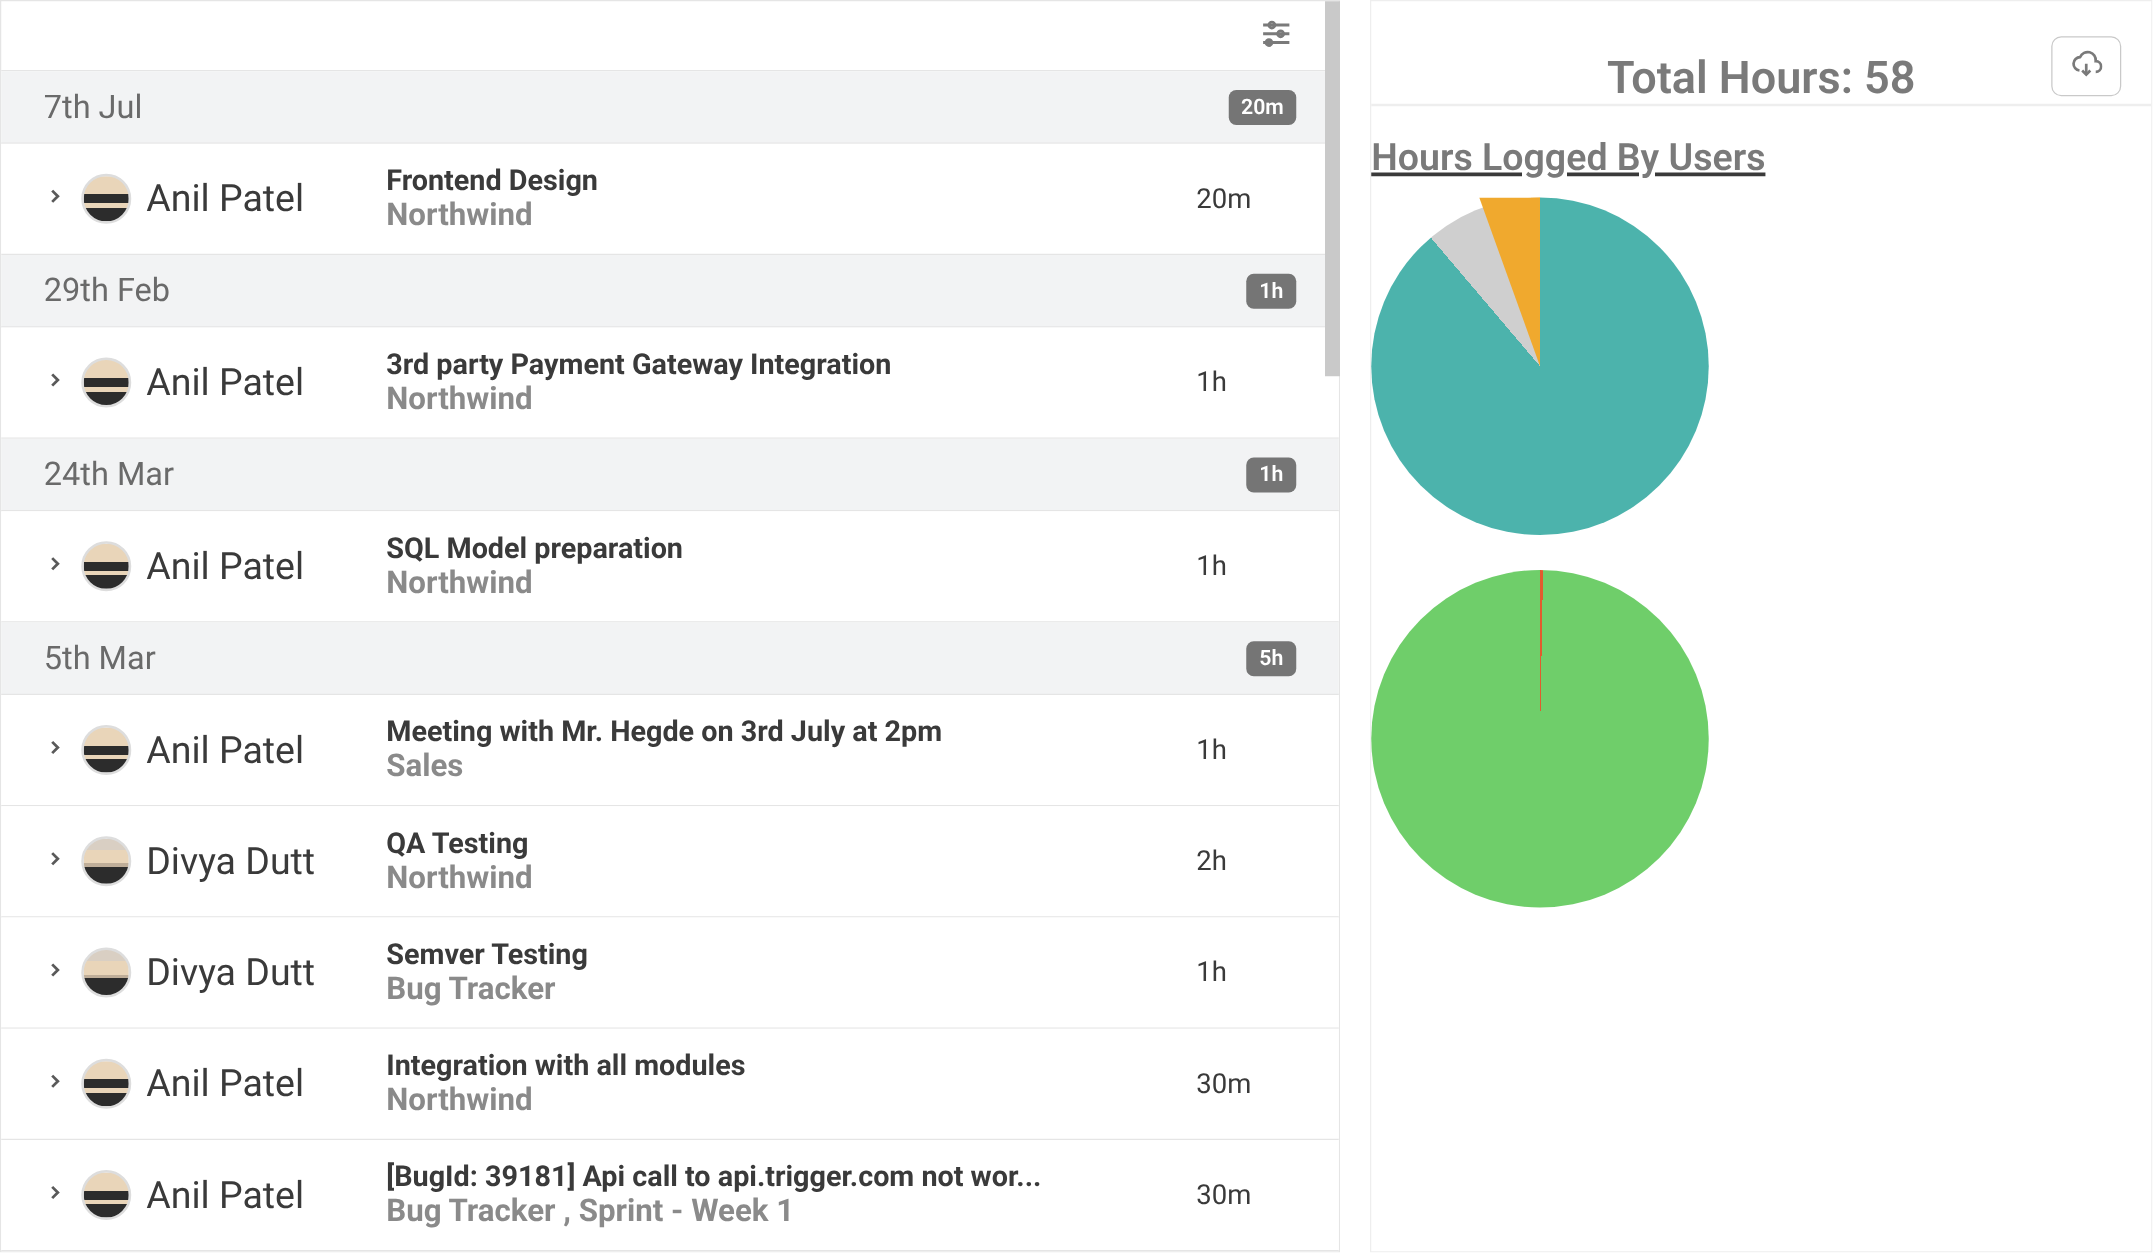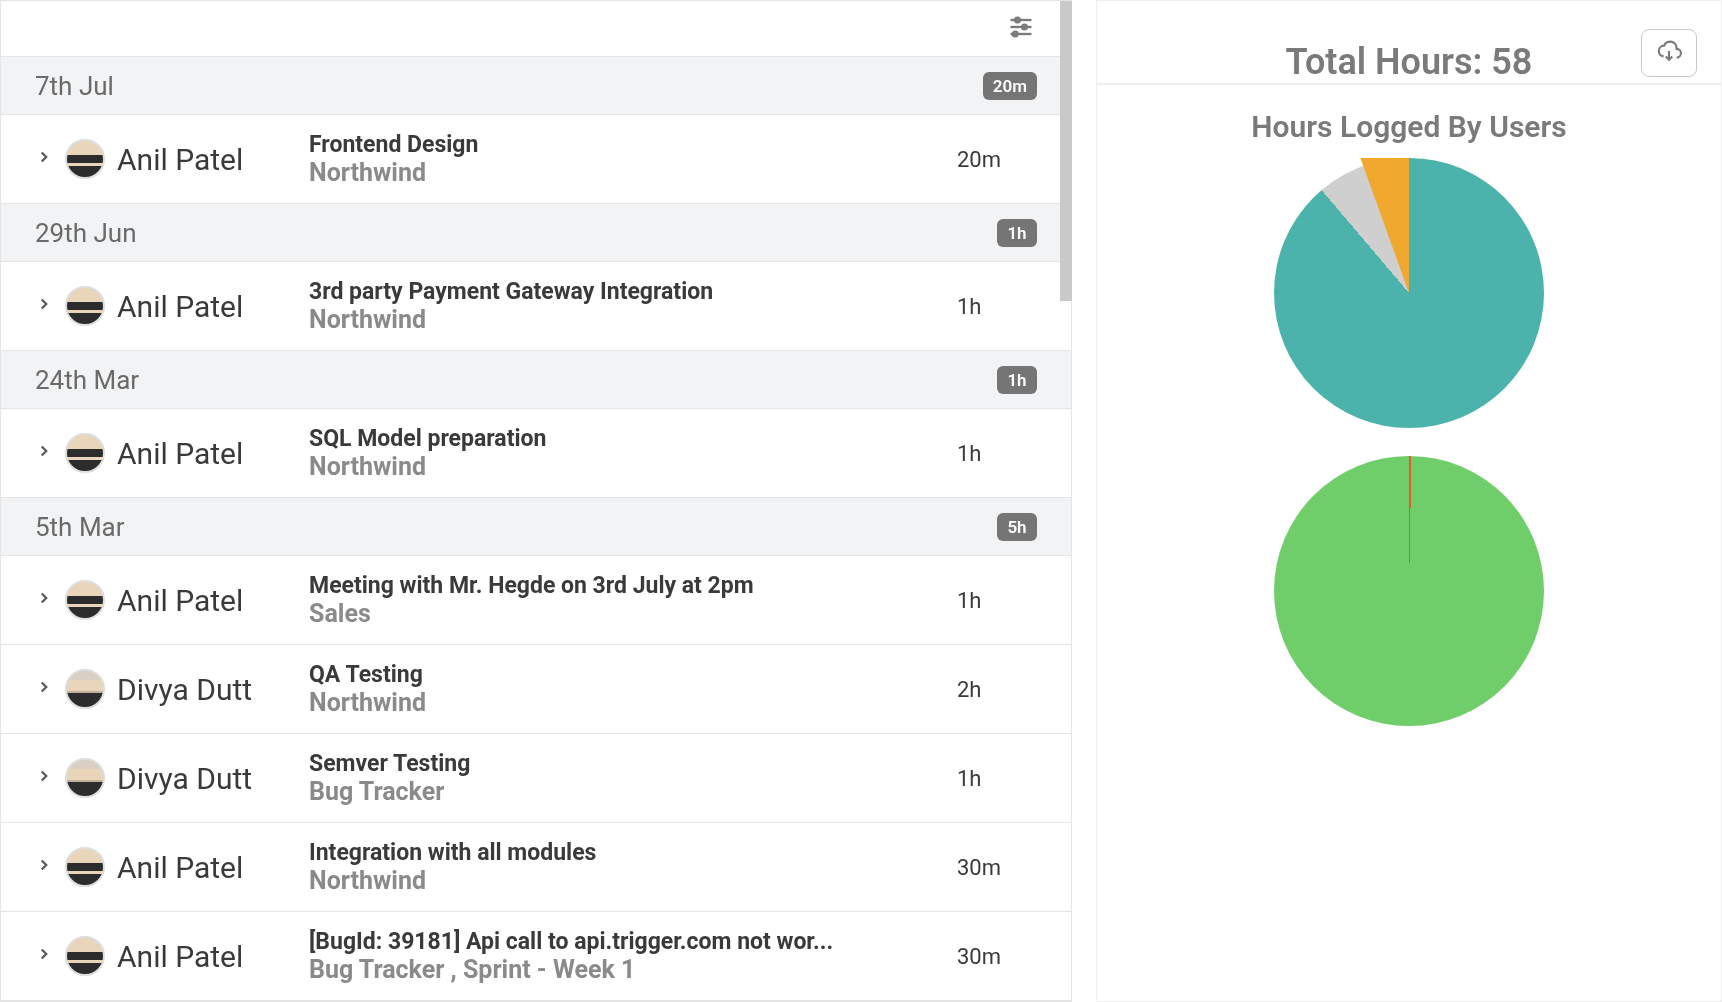--- a/index.html
+++ b/index.html
@@ -129,21 +129,21 @@
     right: 24px;
     top: 28px;
     width: 56px; height: 48px;
     border: 1px solid #c9c9c9;
     border-radius: 8px;
     display: flex; align-items: center; justify-content: center;
     background: #fff;
   }
   .download-btn svg { width: 26px; height: 26px; stroke: #7a7a7a; fill: none; stroke-width: 2; }
 
-  .chart-section { text-align: center; padding-top: 24px; }
+  .chart-section { padding-top: 24px; text-decoration: underline; }
   .chart-title {
     font-size: 30px;
     font-weight: 600;
     color: #7a7a7a;
     margin-bottom: 14px;
   }
   .pie-wrap { position: relative; display: inline-block; }
   .pie {
     width: 270px; height: 270px;
     border-radius: 50%;
@@ -191,21 +191,21 @@
           </svg></span>
         <span class="avatar "></span>
         <span class="user-name">Anil Patel</span>
         <span class="task-block">
           <div class="task-title">Frontend Design</div>
           <div class="task-project">Northwind</div>
         </span>
         <span class="entry-time">20m</span>
       </div>
       <div class="date-group-header">
-        <span class="date-label">29th Jun</span>
+        <span class="date-label">29th Feb</span>
         <span class="badge">1h</span>
       </div>
       <div class="entry-row">
         <span class="chevron"><svg viewBox="0 0 24 24">
             <polyline points="9 6 15 12 9 18"></polyline>
           </svg></span>
         <span class="avatar "></span>
         <span class="user-name">Anil Patel</span>
         <span class="task-block">
           <div class="task-title">3rd party Payment Gateway Integration</div>

